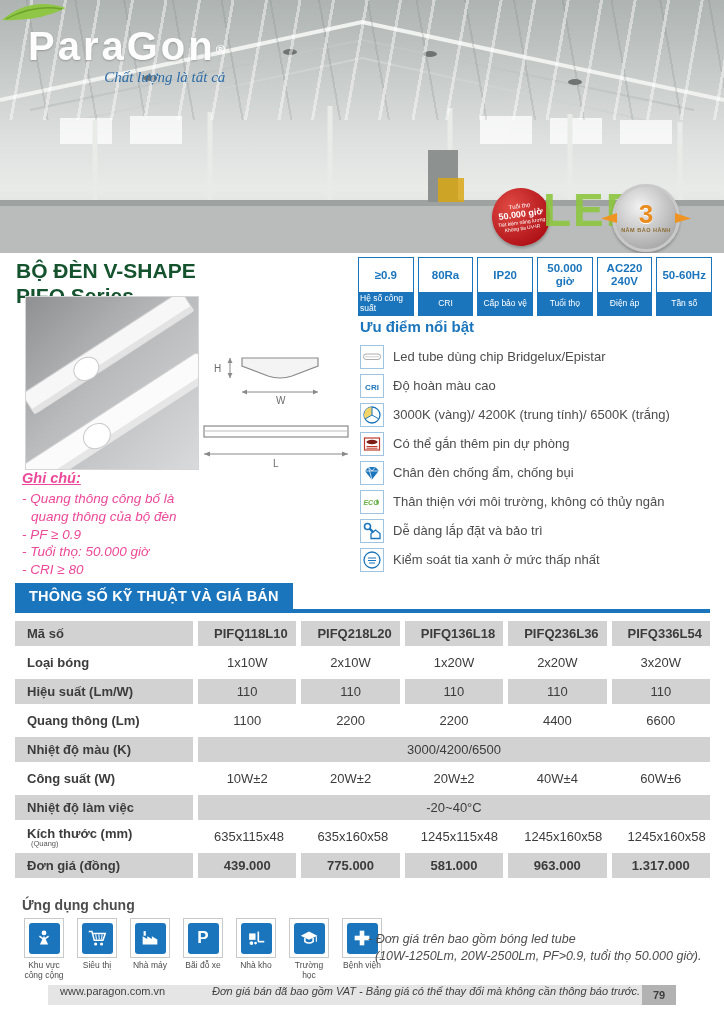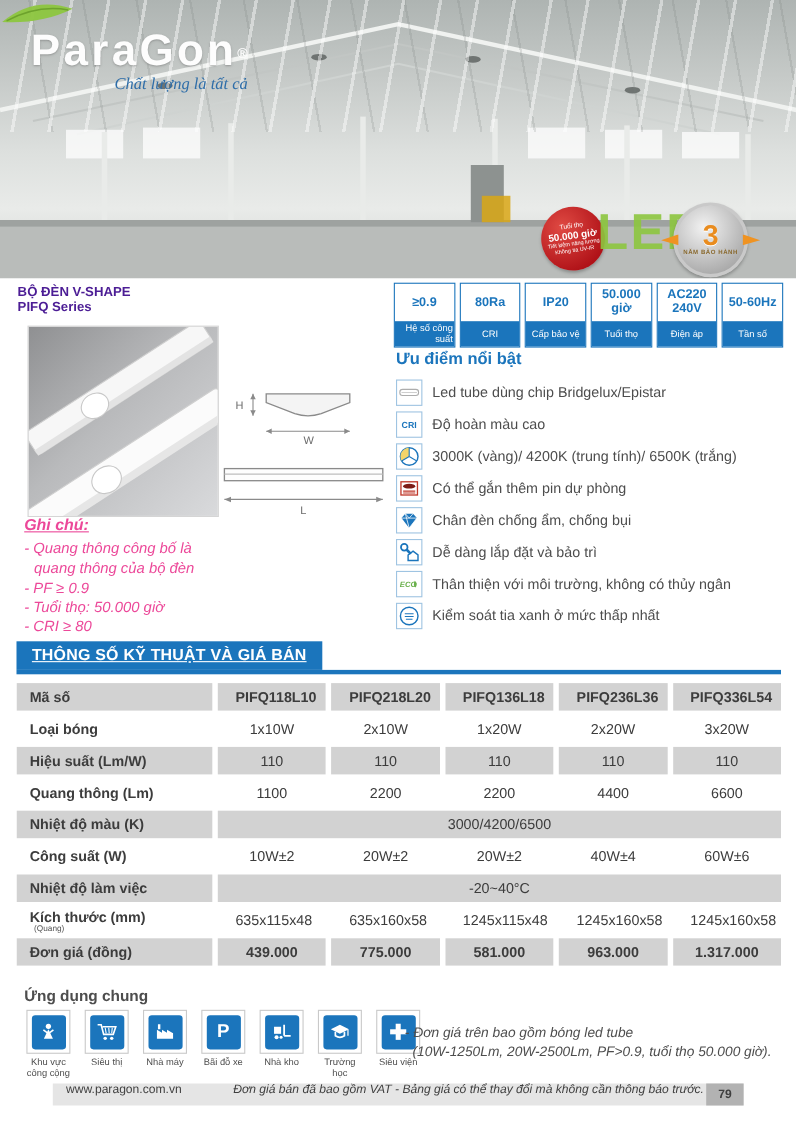--- a/index.html
+++ b/index.html
@@ -30,46 +30,46 @@
     background:radial-gradient(circle at 40% 32%,#f2f2f2,#a9a9a9 78%);
     border:3px solid #c9c9c9;box-shadow:0 2px 3px rgba(0,0,0,.25);
     display:flex;flex-direction:column;align-items:center;justify-content:center;}
   .badge-war .num{font-size:26px;font-weight:900;color:#e98c1f;line-height:.9;text-shadow:0 1px 0 #fff;}
   .badge-war .sub{font-size:5.5px;font-weight:700;color:#8a6a2f;letter-spacing:.5px;text-align:center;}
   .badge-war .wing{position:absolute;top:26px;width:16px;height:10px;background:#ef9322;}
   .badge-war .wing.left{left:-14px;clip-path:polygon(100% 0,100% 100%,0 55%);}
   .badge-war .wing.right{right:-14px;clip-path:polygon(0 0,0 100%,100% 55%);}
 
   
-  .prod-title{position:absolute;left:16px;top:258px;color:#4c1d95;font-weight:800;font-size:12px;line-height:1.2;}
+  .prod-title{position:absolute;left:16px;top:258px;color:#14532d;font-weight:800;font-size:21px;line-height:1.2;}
   .prod-img{position:absolute;left:25px;top:296px;width:172px;height:172px;
     background:linear-gradient(135deg,#8f9092 0%,#b9babc 45%,#d9dadc 100%);border:1px solid #d5d5d5;overflow:hidden;}
   .dim-svg{position:absolute;left:200px;top:330px;}
   .notes{position:absolute;left:22px;top:470px;width:330px;color:#ec4899;}
   .notes .head{font-size:14.5px;font-weight:800;font-style:italic;text-decoration:underline;margin-bottom:4px;}
   .notes .ln{font-size:13.5px;font-style:italic;line-height:1.32;}
   .notes .cont{padding-left:9px;}
 
   
   .spec-badges{position:absolute;left:358px;top:257px;width:354px;display:flex;gap:4px;}
   .spec-badge{flex:1;border:1.5px solid #1b75bc;display:flex;flex-direction:column;background:#fff;}
   .spec-badge .val{flex:1;min-height:30px;display:flex;align-items:center;justify-content:center;text-align:center;
     color:#1b75bc;font-weight:700;font-size:11.5px;line-height:1.1;padding:2px 1px;}
   .spec-badge .lab{background:#1b75bc;color:#fff;font-size:8.5px;line-height:1.15;min-height:21px;
-    display:flex;align-items:center;justify-content:center;text-align:right;padding:1px 1px;}
+    display:flex;align-items:center;justify-content:center;text-align:left;padding:1px 1px;}
   .feat-head{position:absolute;left:360px;top:318px;color:#1b75bc;font-weight:800;font-size:15px;}
   .features{position:absolute;left:360px;top:342px;width:352px;}
   .feat{display:flex;align-items:center;height:29px;}
   .feat .fic{width:22px;height:22px;border:1px solid #9fc4e2;background:#fff;display:flex;align-items:center;justify-content:center;flex:0 0 22px;}
   .feat .ftx{margin-left:9px;font-size:13px;color:#4d4d4d;}
 
   
   .section-bar{position:absolute;left:15px;top:583px;width:695px;height:26px;border-bottom:4px solid #1b75bc;}
   .section-title{display:inline-flex;align-items:center;height:26px;background:#1b75bc;color:#fff;
-    font-weight:800;font-size:14.5px;padding:0 14px;letter-spacing:.2px;text-decoration:underline;}
+    font-weight:800;font-size:14.5px;padding:0 14px;letter-spacing:.2px;}
 
   
   .table-wrap{position:absolute;left:15px;top:621px;width:695px;overflow:hidden;}
   table.spec{border-collapse:separate;border-spacing:5px 4px;width:705px;margin:-4px -5px;table-layout:fixed;}
   table.spec td{height:23px;font-size:13px;color:#3c3c3c;text-align:center;vertical-align:middle;padding:1px 16px;}
   table.spec td.lbl{text-align:left;padding-left:12px;font-weight:700;width:150px;}
   tr.gray td{background:#d2d2d2;}
   tr.white td{background:#ffffff;}
   td.model{color:#1b75bc;font-weight:700;font-size:13px;}
   td.price{color:#1b75bc;font-weight:700;}
@@ -280,35 +280,35 @@
         <svg width="20" height="20" viewBox="0 0 20 20">
             <polygon points="10,17 3,8 6.5,4 13.5,4 17,8" fill="#1b75bc"></polygon>
             <polyline points="3,8 17,8 10,17 6.5,4 10,8 13.5,4" fill="none" stroke="#ffffff" stroke-width=".7"></polyline>
           </svg>
       </span>
       <span class="ftx">Chân đèn chống ẩm, chống bụi</span>
     </div>
     <div class="feat">
       <span class="fic">
         <svg width="20" height="20" viewBox="0 0 20 20">
+            <text x="9" y="13" font-size="7" font-weight="bold" font-style="italic" fill="#6ab04c" text-anchor="middle">ECO</text>
+            <path d="M15,7 q3,2 1,6 q-3,-1 -1,-6 Z" fill="#6ab04c"></path>
+          </svg>
+      </span>
+      <span class="ftx">Thân thiện với môi trường, không có thủy ngân</span>
+    </div>
+    <div class="feat">
+      <span class="fic">
+        <svg width="20" height="20" viewBox="0 0 20 20">
             <circle cx="5.5" cy="5.5" r="3" fill="none" stroke="#1b75bc" stroke-width="1.6"></circle>
             <line x1="7.5" y1="7.5" x2="11.5" y2="11.5" stroke="#1b75bc" stroke-width="2.4"></line>
             <path d="M9,12.5 L13.5,9 L18,12.5 V17.5 H9 Z" fill="none" stroke="#1b75bc" stroke-width="1.3"></path>
           </svg>
       </span>
       <span class="ftx">Dễ dàng lắp đặt và bảo trì</span>
-    </div>
-    <div class="feat">
-      <span class="fic">
-        <svg width="20" height="20" viewBox="0 0 20 20">
-            <text x="9" y="13" font-size="7" font-weight="bold" font-style="italic" fill="#6ab04c" text-anchor="middle">ECO</text>
-            <path d="M15,7 q3,2 1,6 q-3,-1 -1,-6 Z" fill="#6ab04c"></path>
-          </svg>
-      </span>
-      <span class="ftx">Thân thiện với môi trường, không có thủy ngân</span>
     </div>
     <div class="feat">
       <span class="fic">
         <svg width="20" height="20" viewBox="0 0 20 20">
             <circle cx="10" cy="10" r="8" fill="none" stroke="#1b75bc" stroke-width="1.3"></circle>
             <line x1="6" y1="8" x2="14" y2="8" stroke="#1b75bc" stroke-width="1"></line>
             <line x1="6" y1="10.5" x2="14" y2="10.5" stroke="#1b75bc" stroke-width="1"></line>
             <line x1="7" y1="13" x2="13" y2="13" stroke="#1b75bc" stroke-width="1"></line>
           </svg>
       </span>
@@ -471,21 +471,21 @@
     </div>
     <div class="app">
       <div class="frame">
           <div class="blue">
         <svg width="22" height="22" viewBox="0 0 24 24">
               <rect x="9.5" y="4" width="5" height="16" fill="#fff"></rect>
               <rect x="4" y="9.5" width="16" height="5" fill="#fff"></rect>
             </svg>
       </div>
         </div>
-      <div class="alab">Siêu viện</div>
+      <div class="alab">Bệnh viện</div>
     </div>
   </div>
 
   <div class="price-note">
     <div>- Đơn giá trên bao gồm bóng led tube</div>
     <div class="cont">(10W-1250Lm, 20W-2500Lm, PF&gt;0.9, tuổi thọ 50.000 giờ).</div>
   </div>
 
   <div class="footer">
     <div class="site">www.paragon.com.vn</div>

